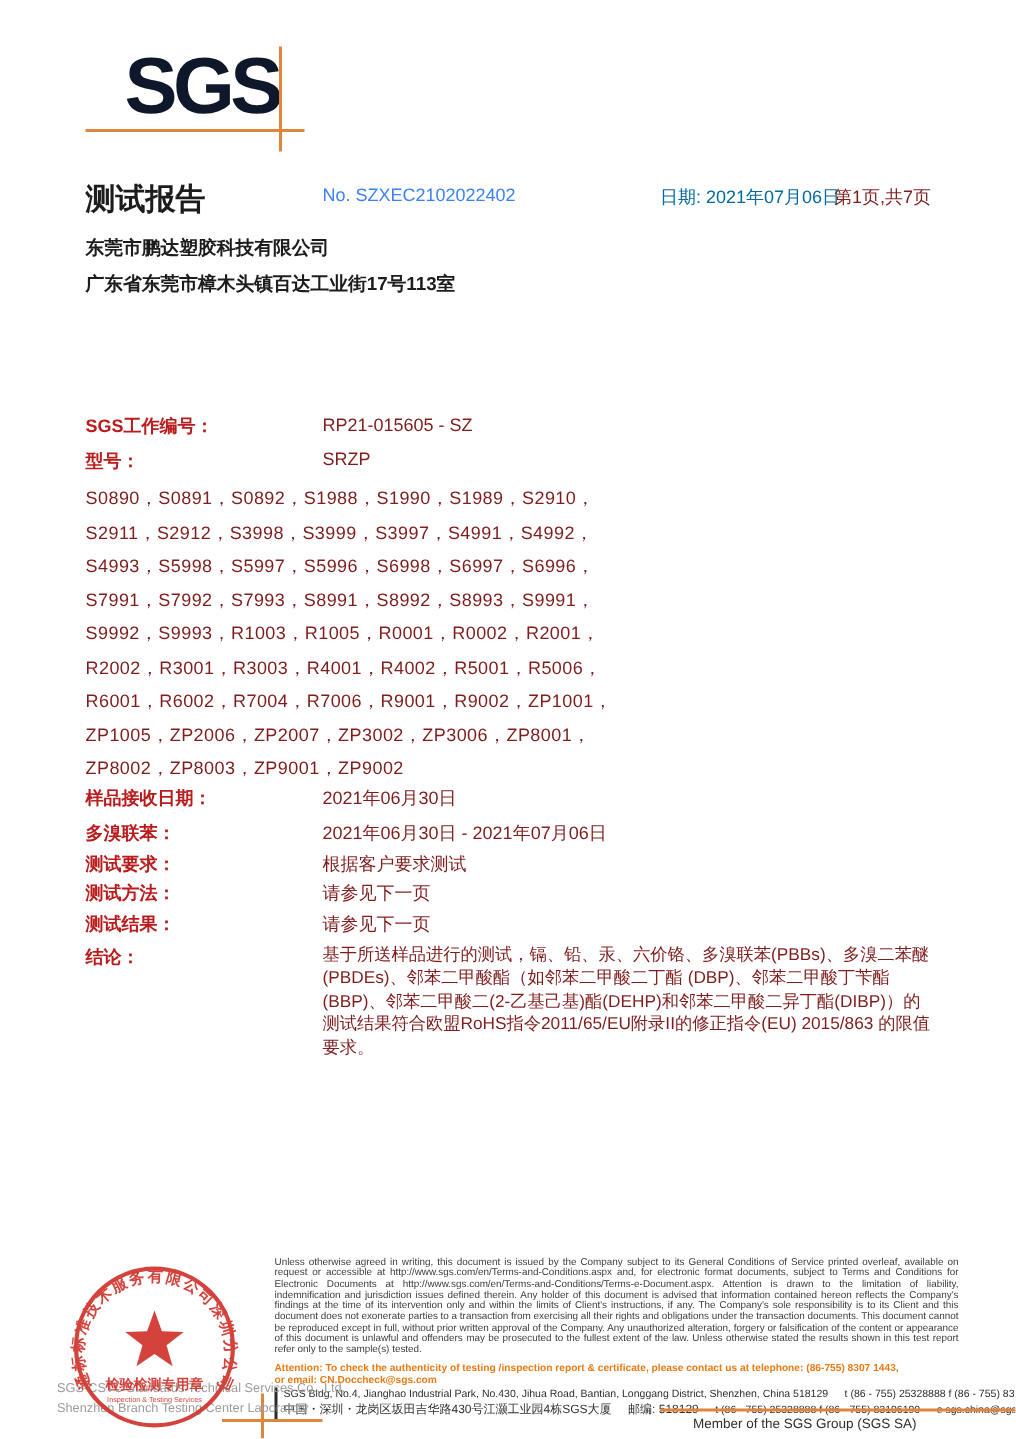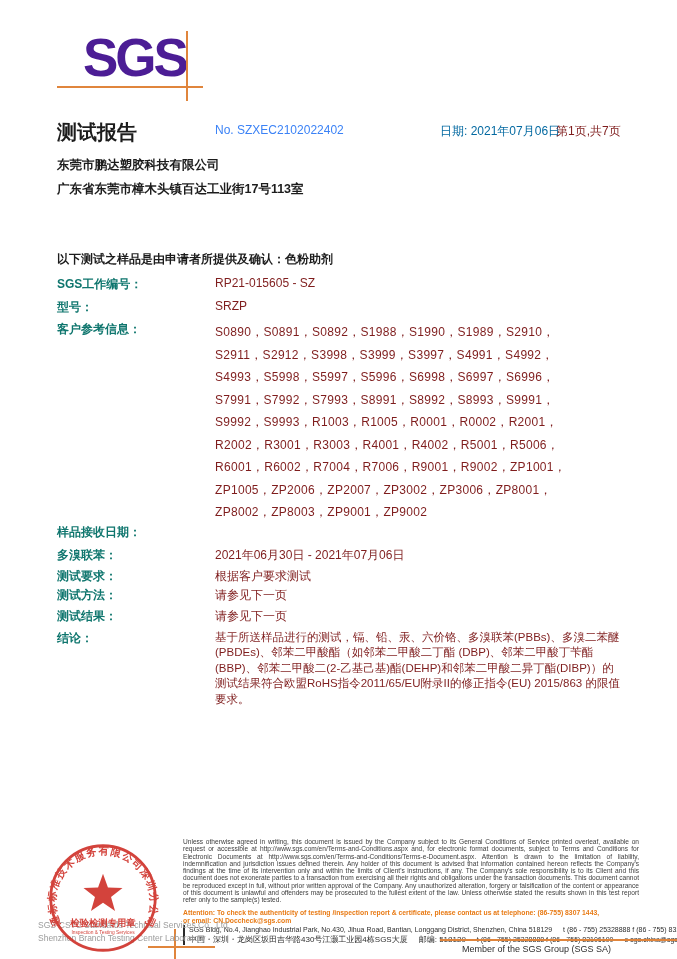--- a/index.html
+++ b/index.html
@@ -4,36 +4,36 @@
 <style>
   * { margin:0; padding:0; box-sizing:border-box; }
   html,body { background:#ffffff; }
   body { font-family:"Liberation Sans","DejaVu Sans",sans-serif; color:#222; }
   .page {
     position:relative; width:677px; height:959px; background:#fff; overflow:hidden;
   }
   
   .logo-text {
     position:absolute; left:83px; top:30px; font-size:53px; font-weight:700;
-    color:#4c1d95; letter-spacing:-3px; line-height:56px;
+    color:#0f172a; letter-spacing:-3px; line-height:56px;
     font-family:"Liberation Sans",sans-serif;
   }
   .logo-vline { position:absolute; left:186px; top:31px; width:2px; height:70px; background:#e0853c; }
   .logo-hline { position:absolute; left:57px; top:86px; width:146px; height:2px; background:#e0853c; }
   
   .doc-title { position:absolute; left:57px; top:119px; font-size:20px; font-weight:700; color:#1c1c1c; }
   .report-no { position:absolute; left:215px; top:123px; font-size:12px; color:#3b82f6; }
   .date-line { position:absolute; left:440px; top:123px; font-size:12px; color:#0369a1; }
   .page-line { position:absolute; left:556px; top:123px; font-size:12px; color:#7f1d1d; }
   .applicant-name { position:absolute; left:57px; top:157px; font-size:12.5px; font-weight:600; color:#1c1c1c; }
   .applicant-address { position:absolute; left:57px; top:181px; font-size:12.5px; font-weight:600; color:#1c1c1c; }
   
   .intro { position:absolute; left:57px; top:251px; font-size:12px; font-weight:600; color:#1c1c1c; }
   .field-row { position:absolute; left:57px; width:568px; display:flex; font-size:12px; }
-  .field-label { width:158px; flex:0 0 158px; font-weight:600; color:#0f766e; }
+  .field-label { width:158px; flex:0 0 158px; font-weight:600; color:#b91c1c; }
   .field-value { flex:1; color:#7f1d1d; }
   .ref-line { line-height:22.5px; letter-spacing:0.3px; }
   .conclusion { font-size:11.5px; line-height:15.4px; width:409px; }
   
   .stamp-company { position:absolute; left:38px; z-index:1; font-size:8.5px; color:#9b9b9b; white-space:nowrap; }
   .stamp-company.l1 { top:920px; }
   .stamp-company.l2 { top:933px; }
   .stamp-svg { position:absolute; left:44px; top:842px; z-index:2; opacity:0.92; }
   .legal { position:absolute; left:183px; top:838px; width:456px; font-size:6.6px;
            line-height:7.3px; color:#3d3d3d; text-align:justify; }
@@ -59,46 +59,45 @@
   <div class="logo-vline"></div>
   <div class="logo-hline"></div>
 
   <div class="doc-title">测试报告</div>
   <div class="report-no">No. SZXEC2102022402</div>
   <div class="date-line">日期: 2021年07月06日</div>
   <div class="page-line">第1页,共7页</div>
   <div class="applicant-name">东莞市鹏达塑胶科技有限公司</div>
   <div class="applicant-address">广东省东莞市樟木头镇百达工业街17号113室</div>
 
-  <div class="intro">以下测试之样品是由申请者所提供及确认：色粉助剂</div>
 
   <div class="field-row" style="top:276px">
     <div class="field-label">SGS工作编号：</div>
     <div class="field-value">RP21-015605 - SZ</div>
   </div>
   <div class="field-row" style="top:299px">
     <div class="field-label">型号：</div>
     <div class="field-value">SRZP</div>
   </div>
   <div class="field-row" style="top:321px">
-    <div class="field-label">客户参考信息：</div>
     <div class="field-value">
       <div class="ref-line">S0890，S0891，S0892，S1988，S1990，S1989，S2910，</div>
       <div class="ref-line">S2911，S2912，S3998，S3999，S3997，S4991，S4992，</div>
       <div class="ref-line">S4993，S5998，S5997，S5996，S6998，S6997，S6996，</div>
       <div class="ref-line">S7991，S7992，S7993，S8991，S8992，S8993，S9991，</div>
       <div class="ref-line">S9992，S9993，R1003，R1005，R0001，R0002，R2001，</div>
       <div class="ref-line">R2002，R3001，R3003，R4001，R4002，R5001，R5006，</div>
       <div class="ref-line">R6001，R6002，R7004，R7006，R9001，R9002，ZP1001，</div>
       <div class="ref-line">ZP1005，ZP2006，ZP2007，ZP3002，ZP3006，ZP8001，</div>
       <div class="ref-line">ZP8002，ZP8003，ZP9001，ZP9002</div>
     </div>
   </div>
   <div class="field-row" style="top:524px">
     <div class="field-label">样品接收日期：</div>
+    <div class="field-value">2021年06月30日</div>
   </div>
   <div class="field-row" style="top:547px">
     <div class="field-label">多溴联苯：</div>
     <div class="field-value">2021年06月30日 - 2021年07月06日</div>
   </div>
   <div class="field-row" style="top:568px">
     <div class="field-label">测试要求：</div>
     <div class="field-value">根据客户要求测试</div>
   </div>
   <div class="field-row" style="top:587px">

